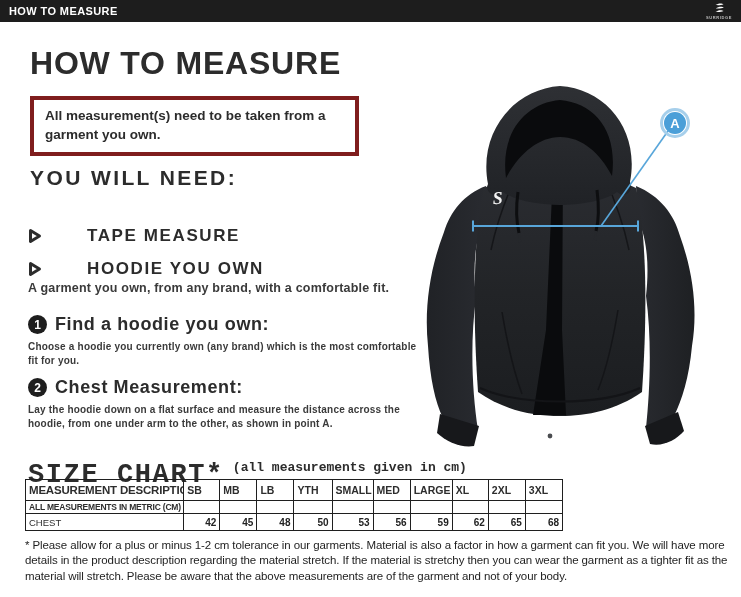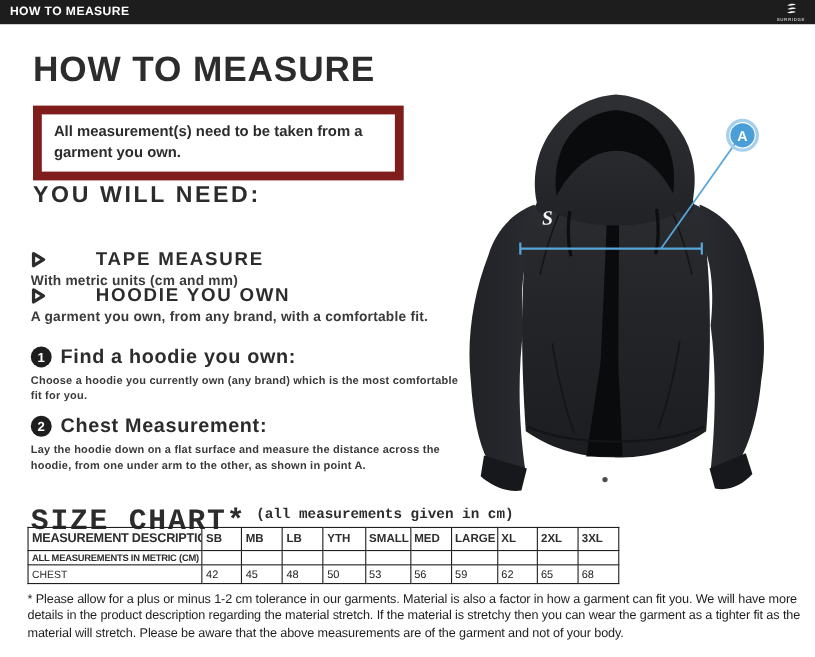--- a/index.html
+++ b/index.html
@@ -14,21 +14,21 @@
     padding:0 9px;box-sizing:border-box;
   }
   .topbar-title{color:#ffffff;font-size:11px;font-weight:bold;letter-spacing:.4px;}
   .brand{display:flex;flex-direction:column;align-items:center;line-height:1;}
   .brand-text{color:#bdbdbd;font-size:4px;letter-spacing:.6px;font-weight:bold;margin-top:1px;}
 
   
   .abs{position:absolute;}
   .h1{left:30px;top:45px;font-size:32px;font-weight:bold;letter-spacing:.8px;color:#2c2c2c;}
   .notice{
-    left:30px;top:96px;width:299px;border:8px solid #7f1d1d;padding:7px 11px;
+    left:30px;top:96px;width:299px;border:4px solid #7f1d1d;padding:7px 11px;
     font-size:13.5px;font-weight:bold;line-height:1.4;color:#2c2c2c;
   }
   .h2{left:30px;top:166px;font-size:21px;font-weight:bold;letter-spacing:2.4px;color:#2c2c2c;}
 
   .need-item .row{display:flex;align-items:center;gap:7px;}
   .need-title{font-size:17px;font-weight:bold;letter-spacing:1.6px;color:#2c2c2c;margin-left:38px;}
   .need-desc{font-size:12.5px;font-weight:bold;color:#3a3a3a;margin-top:2px;letter-spacing:.2px;}
   .need-1{left:28px;top:226px;}
   .need-2{left:28px;top:259px;}
 
@@ -51,21 +51,21 @@
     left:25px;top:479px;position:absolute;border-collapse:collapse;table-layout:fixed;width:538px;
   }
   table.size th,table.size td{border:1px solid #1f1f1f;padding:0 3px;box-sizing:border-box;overflow:hidden;white-space:nowrap;}
   table.size tr.hdr{height:21px;}
   table.size tr.metric{height:13px;}
   table.size tr.data{height:17px;margin-left:28px;}
   th.desc{font-size:11.5px;text-align:left;letter-spacing:-.2px;}
   th.size-col{font-size:10.5px;text-align:left;}
   td.metric-label{font-size:8.5px;font-weight:bold;letter-spacing:-.2px;}
   td.row-label{font-size:9.5px;font-weight:normal;}
-  td.val{font-size:10px;text-align:left;font-weight:normal;color:#222;}
+  td.val{font-size:10px;text-align:right;font-weight:bold;color:#222;}
 
   .footnote{
     left:25px;top:538px;width:708px;font-size:11.5px;color:#1e1e1e;line-height:1.34;letter-spacing:-.1px;
   }
 
   .hoodie-wrap{left:420px;top:80px;width:321px;height:370px;}
 </style>
 </head>
 <body>
 
@@ -87,21 +87,20 @@
 
 <div class="abs h2">YOU WILL NEED:</div>
 
 <div class="abs need-item need-1">
   <div class="row">
     <svg width="14" height="16" viewBox="0 0 14 16">
       <polygon points="2.5,2.5 11.5,8 2.5,13.5" fill="none" stroke="#2c2c2c" stroke-width="3" stroke-linejoin="round"></polygon>
     </svg>
     <span class="need-title">TAPE MEASURE</span>
   </div>
-  <div class="need-desc">With metric units (cm and mm)</div>
 </div>
 
 <div class="abs need-item need-2">
   <div class="row">
     <svg width="14" height="16" viewBox="0 0 14 16">
       <polygon points="2.5,2.5 11.5,8 2.5,13.5" fill="none" stroke="#2c2c2c" stroke-width="3" stroke-linejoin="round"></polygon>
     </svg>
     <span class="need-title">HOODIE YOU OWN</span>
   </div>
   <div class="need-desc">A garment you own, from any brand, with a comfortable fit.</div>

